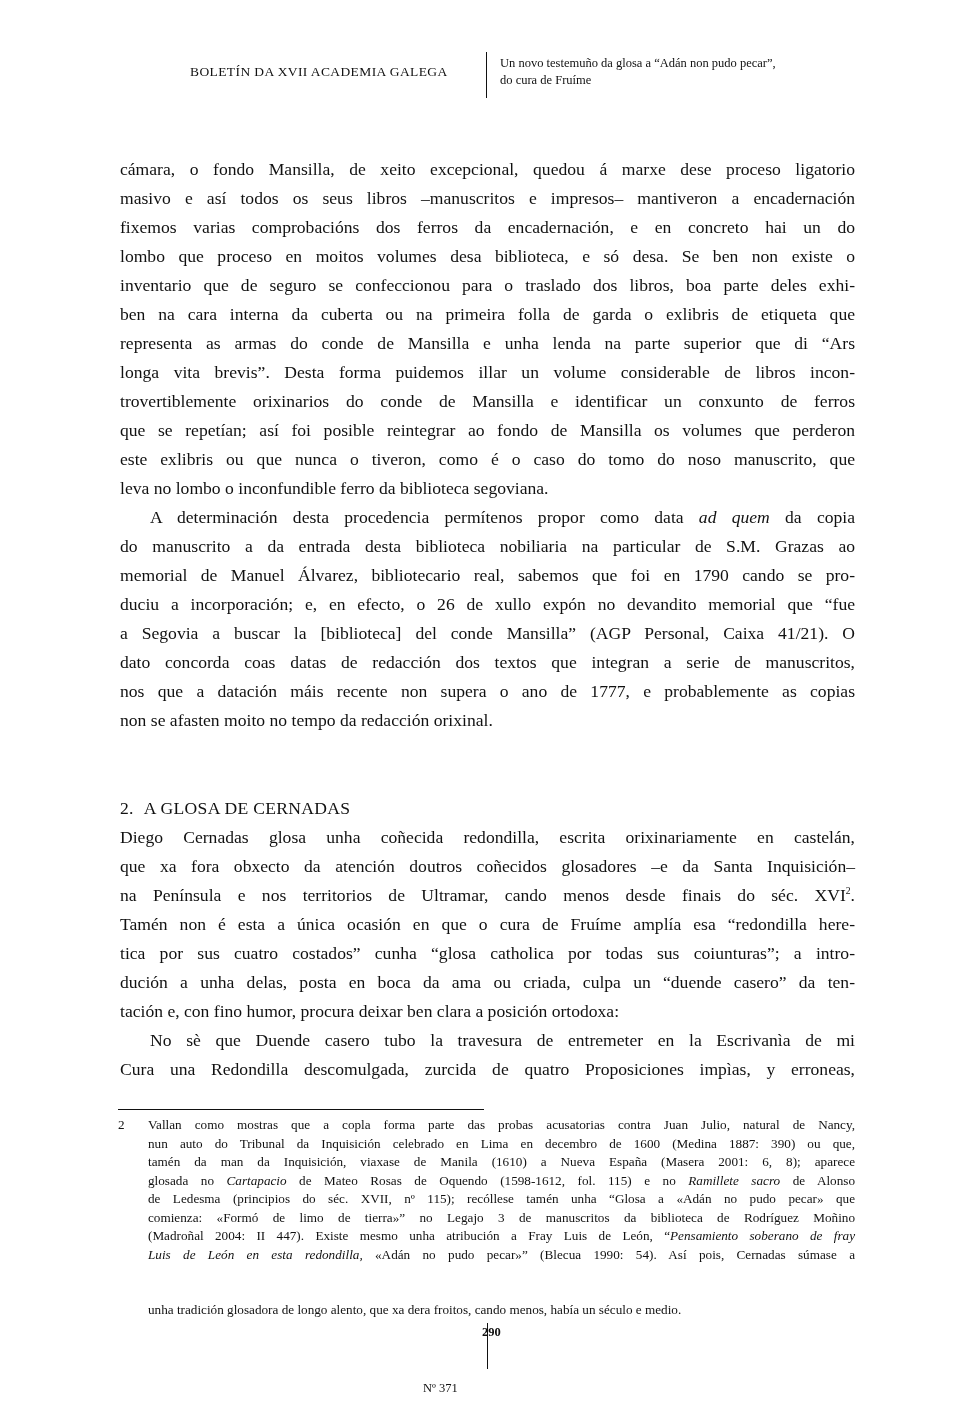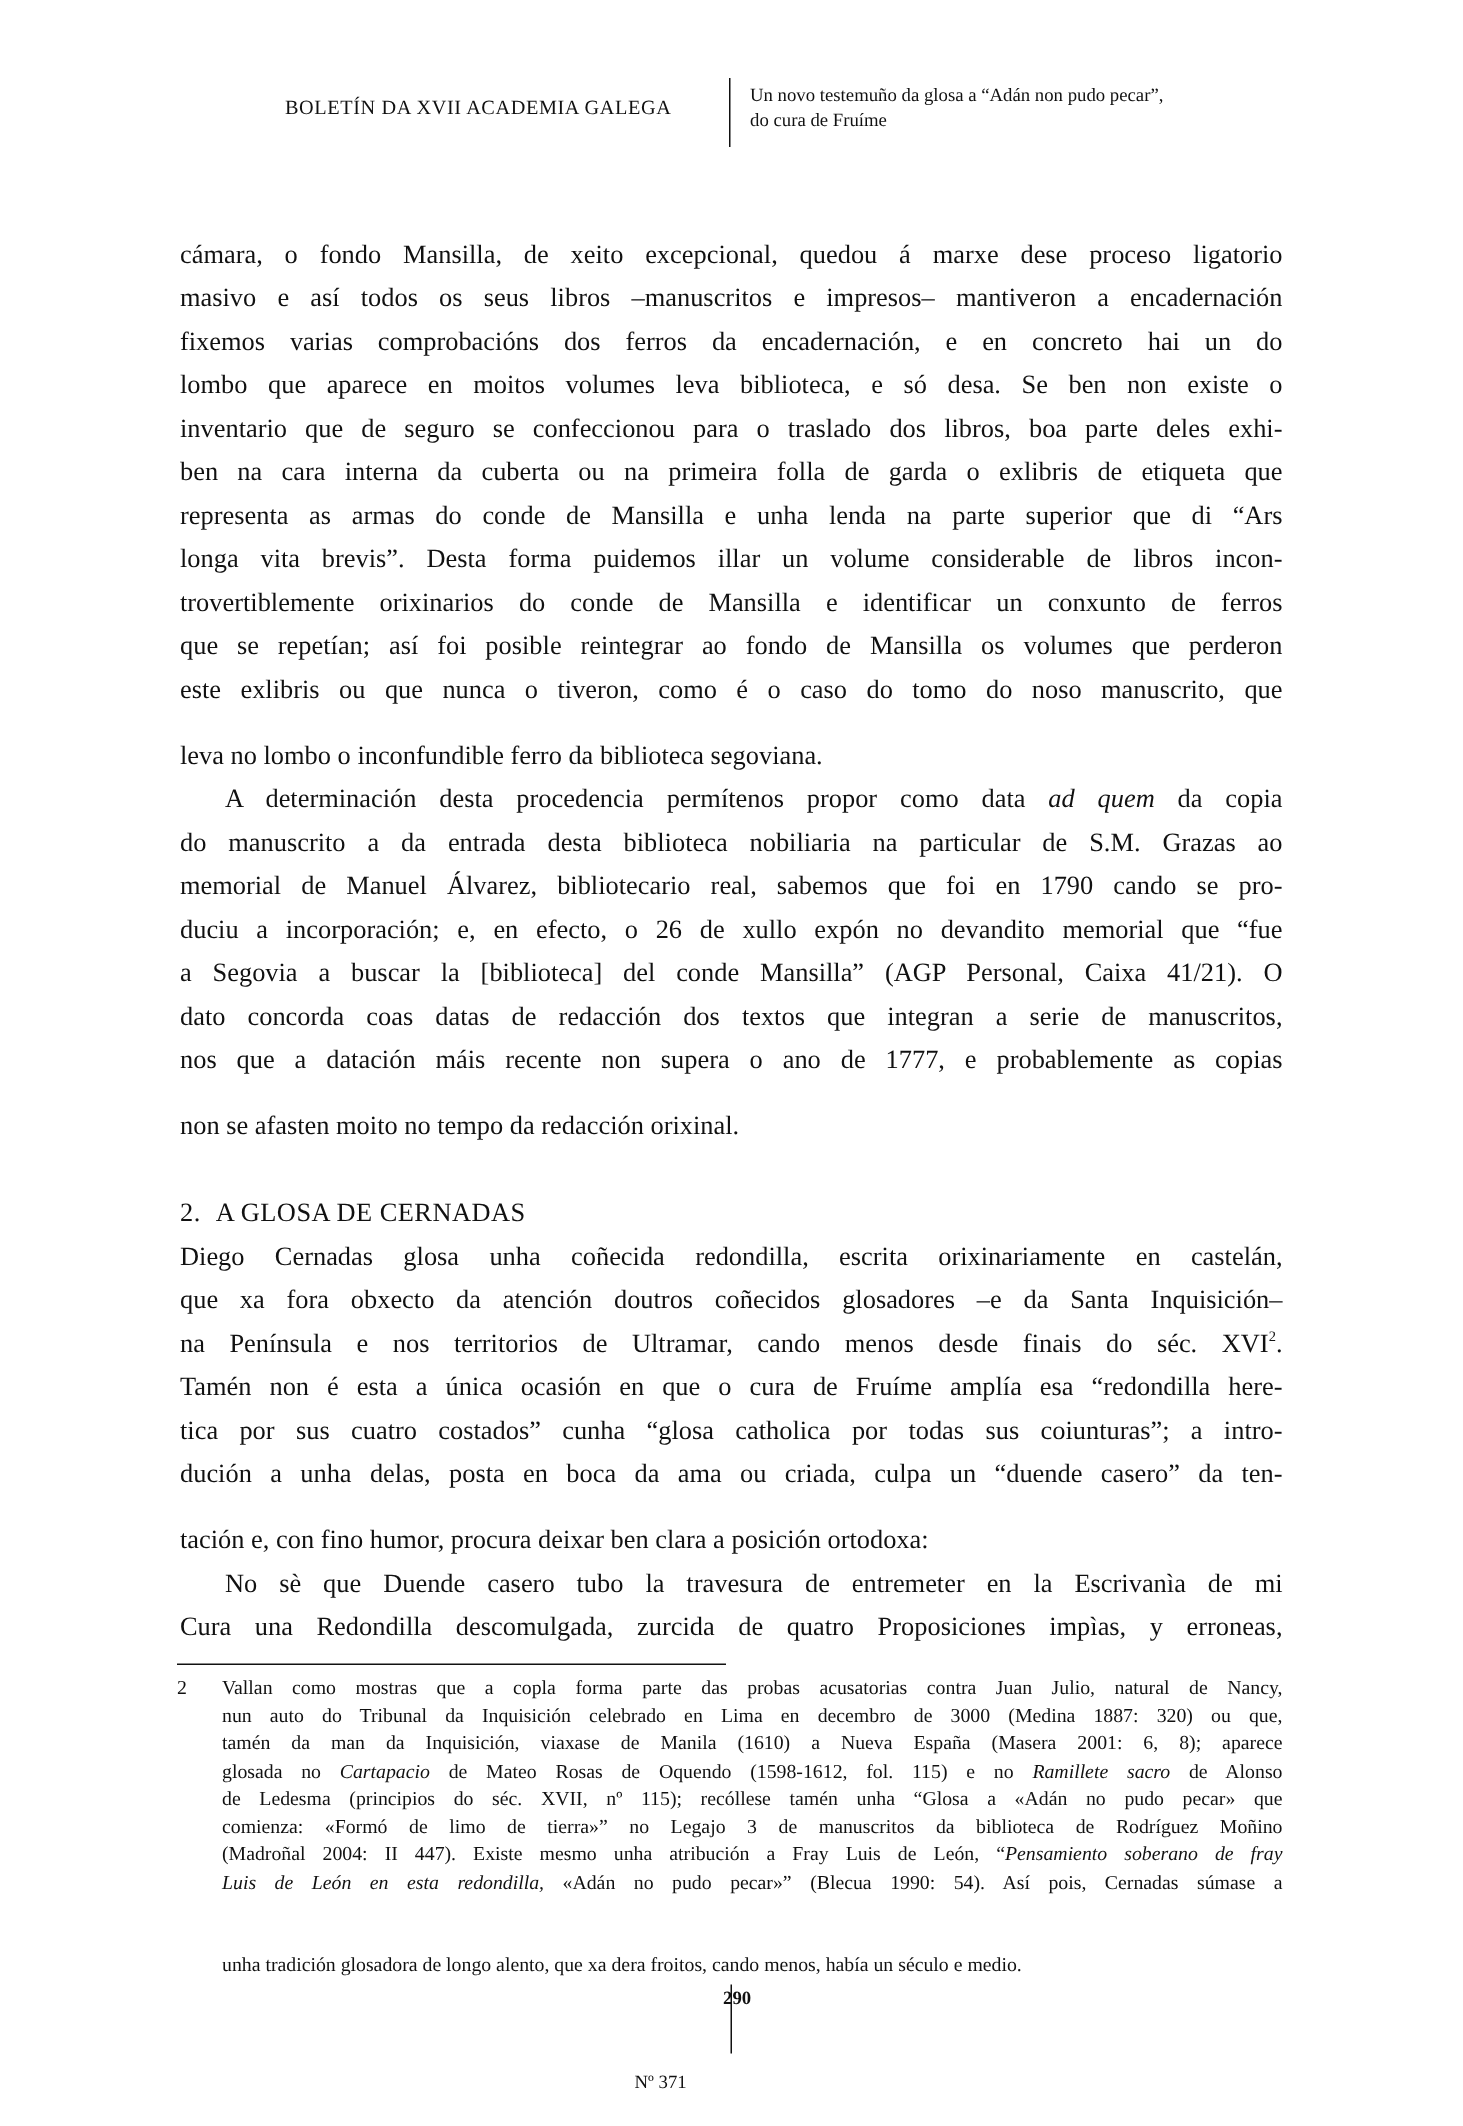--- a/index.html
+++ b/index.html
@@ -3,21 +3,21 @@
 <meta charset="utf-8">
 <style>
   html, body { margin: 0; padding: 0; background: #ffffff; }
   body { width: 975px; height: 1417px; position: relative; overflow: hidden;
          font-family: "Liberation Serif", "DejaVu Serif", serif; color: #111; }
   .header-left { position: absolute; left: 190px; top: 64px; font-size: 13.5px; letter-spacing: 0.4px; white-space: nowrap; }
   .header-sep { position: absolute; left: 486px; top: 52px; width: 1.3px; height: 46px; background: #111; }
   .header-right { position: absolute; left: 500px; top: 55px; font-size: 12.5px; line-height: 17px; white-space: nowrap; }
   .body-text { position: absolute; left: 120px; width: 735px; }
   .line { height: 29px; line-height: 29px; font-size: 17.6px; white-space: nowrap; text-align: justify; text-align-last: justify; }
-  .line.last { text-align-last: left; margin-top: 15px; }
+  .line.last { text-align-last: left; }
   .line.indent { padding-left: 30px; }
   .heading { font-size: 17.6px; line-height: 29px; height: 29px; letter-spacing: 0.3px; }
   .heading .num { margin-right: 10px; }
   .fn-rule { position: absolute; left: 118px; top: 1109px; width: 366px; height: 1.2px; background: #111; }
   .footnote { position: absolute; left: 118px; top: 1116px; width: 737px; font-size: 13.2px; }
   .fn-num { position: absolute; left: 0; top: 0; line-height: 18.5px; }
   .fn-lines { position: absolute; left: 30px; width: 707px; }
   .fn-line { height: 18.5px; line-height: 18.5px; white-space: nowrap; text-align: justify; text-align-last: justify; }
   .fn-line.last { text-align-last: left; margin-top: 37px; }
   .footer-left { position: absolute; left: 423px; top: 1381px; font-size: 12.5px; white-space: nowrap; }
@@ -34,21 +34,21 @@
 <div class="header-right">
   <div>Un novo testemuño da glosa a “Adán non pudo pecar”,</div>
   <div>do cura de Fruíme</div>
 </div>
 
 <div class="body-text" id="block1" style="top:155px;">
     <div>
       <div class="line"><span>cámara, o fondo Mansilla, de xeito excepcional, quedou á marxe dese proceso ligatorio</span></div>
       <div class="line"><span>masivo e así todos os seus libros –manuscritos e impresos– mantiveron a encadernación</span></div>
       <div class="line"><span>fixemos varias comprobacións dos ferros da encadernación, e en concreto hai un do</span></div>
-      <div class="line"><span>lombo que aparece en moitos volumes leva biblioteca, e só desa. Se ben non existe o</span></div>
+      <div class="line"><span>lombo que proceso en moitos volumes desa biblioteca, e só desa. Se ben non existe o</span></div>
       <div class="line"><span>inventario que de seguro se confeccionou para o traslado dos libros, boa parte deles exhi-</span></div>
       <div class="line"><span>ben na cara interna da cuberta ou na primeira folla de garda o exlibris de etiqueta que</span></div>
       <div class="line"><span>representa as armas do conde de Mansilla e unha lenda na parte superior que di “Ars</span></div>
       <div class="line"><span>longa vita brevis”. Desta forma puidemos illar un volume considerable de libros incon-</span></div>
       <div class="line"><span>trovertiblemente orixinarios do conde de Mansilla e identificar un conxunto de ferros</span></div>
       <div class="line"><span>que se repetían; así foi posible reintegrar ao fondo de Mansilla os volumes que perderon</span></div>
       <div class="line"><span>este exlibris ou que nunca o tiveron, como é o caso do tomo do noso manuscrito, que</span></div>
       <div class="line last"><span>leva no lombo o inconfundible ferro da biblioteca segoviana.</span></div>
     </div>
     <div>
@@ -84,21 +84,21 @@
       <div class="line"><span>Cura una Redondilla descomulgada, zurcida de quatro Proposiciones impìas, y erroneas,</span></div>
     </div>
   </div>
 
 <div class="fn-rule"></div>
 <div class="footnote">
   <div class="fn-num">2</div>
   <div class="fn-lines" id="fnlines">
       <div>
         <div class="fn-line"><span>Vallan como mostras que a copla forma parte das probas acusatorias contra Juan Julio, natural de Nancy,</span></div>
-        <div class="fn-line"><span>nun auto do Tribunal da Inquisición celebrado en Lima en decembro de 3000 (Medina 1887: 320) ou que,</span></div>
+        <div class="fn-line"><span>nun auto do Tribunal da Inquisición celebrado en Lima en decembro de 1600 (Medina 1887: 390) ou que,</span></div>
         <div class="fn-line"><span>tamén da man da Inquisición, viaxase de Manila (1610) a Nueva España (Masera 2001: 6, 8); aparece</span></div>
         <div class="fn-line"><span>glosada no </span><i>Cartapacio</i><span> de Mateo Rosas de Oquendo (1598-1612, fol. 115) e no </span><i>Ramillete sacro</i><span> de Alonso</span></div>
         <div class="fn-line"><span>de Ledesma (principios do séc. XVII, nº 115); recóllese tamén unha “Glosa a «Adán no pudo pecar» que</span></div>
         <div class="fn-line"><span>comienza: «Formó de limo de tierra»” no Legajo 3 de manuscritos da biblioteca de Rodríguez Moñino</span></div>
         <div class="fn-line"><span>(Madroñal 2004: II 447). Existe mesmo unha atribución a Fray Luis de León, “</span><i>Pensamiento soberano de fray</i></div>
         <div class="fn-line"><i>Luis de León en esta redondilla,</i><span> «Adán no pudo pecar»” (Blecua 1990: 54). Así pois, Cernadas súmase a</span></div>
         <div class="fn-line last"><span>unha tradición glosadora de longo alento, que xa dera froitos, cando menos, había un século e medio.</span></div>
       </div>
     </div>
 </div>

